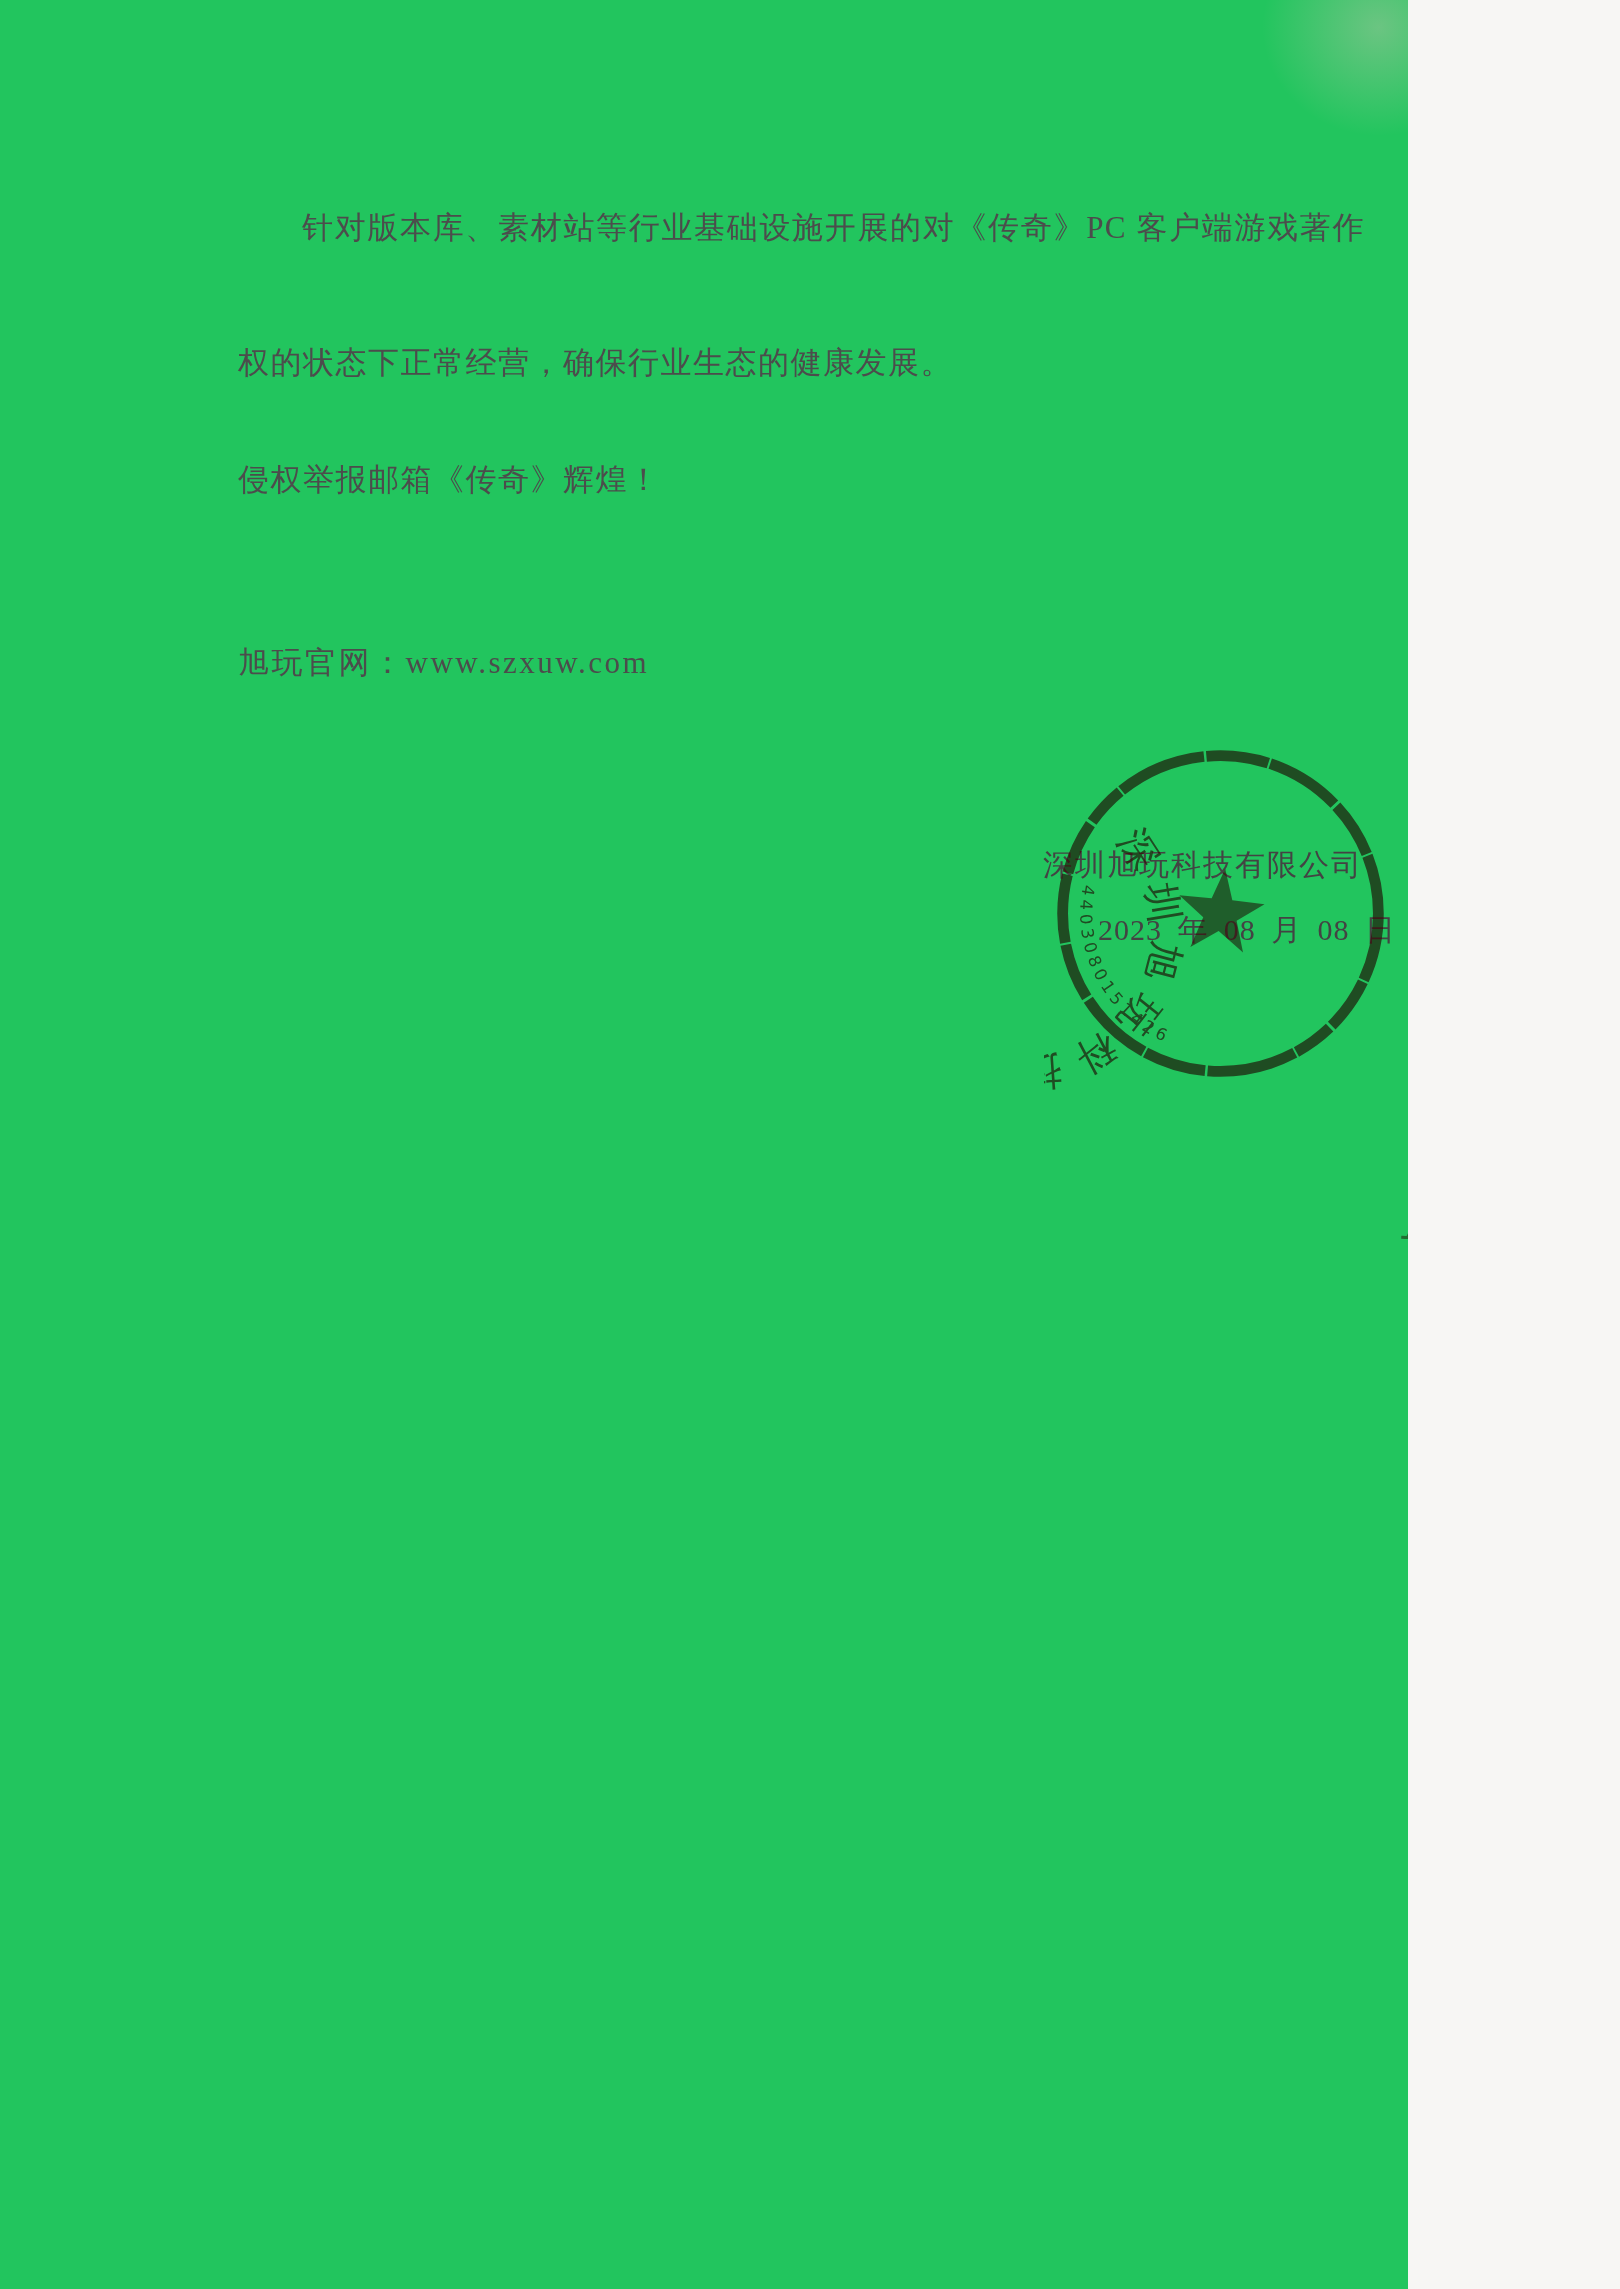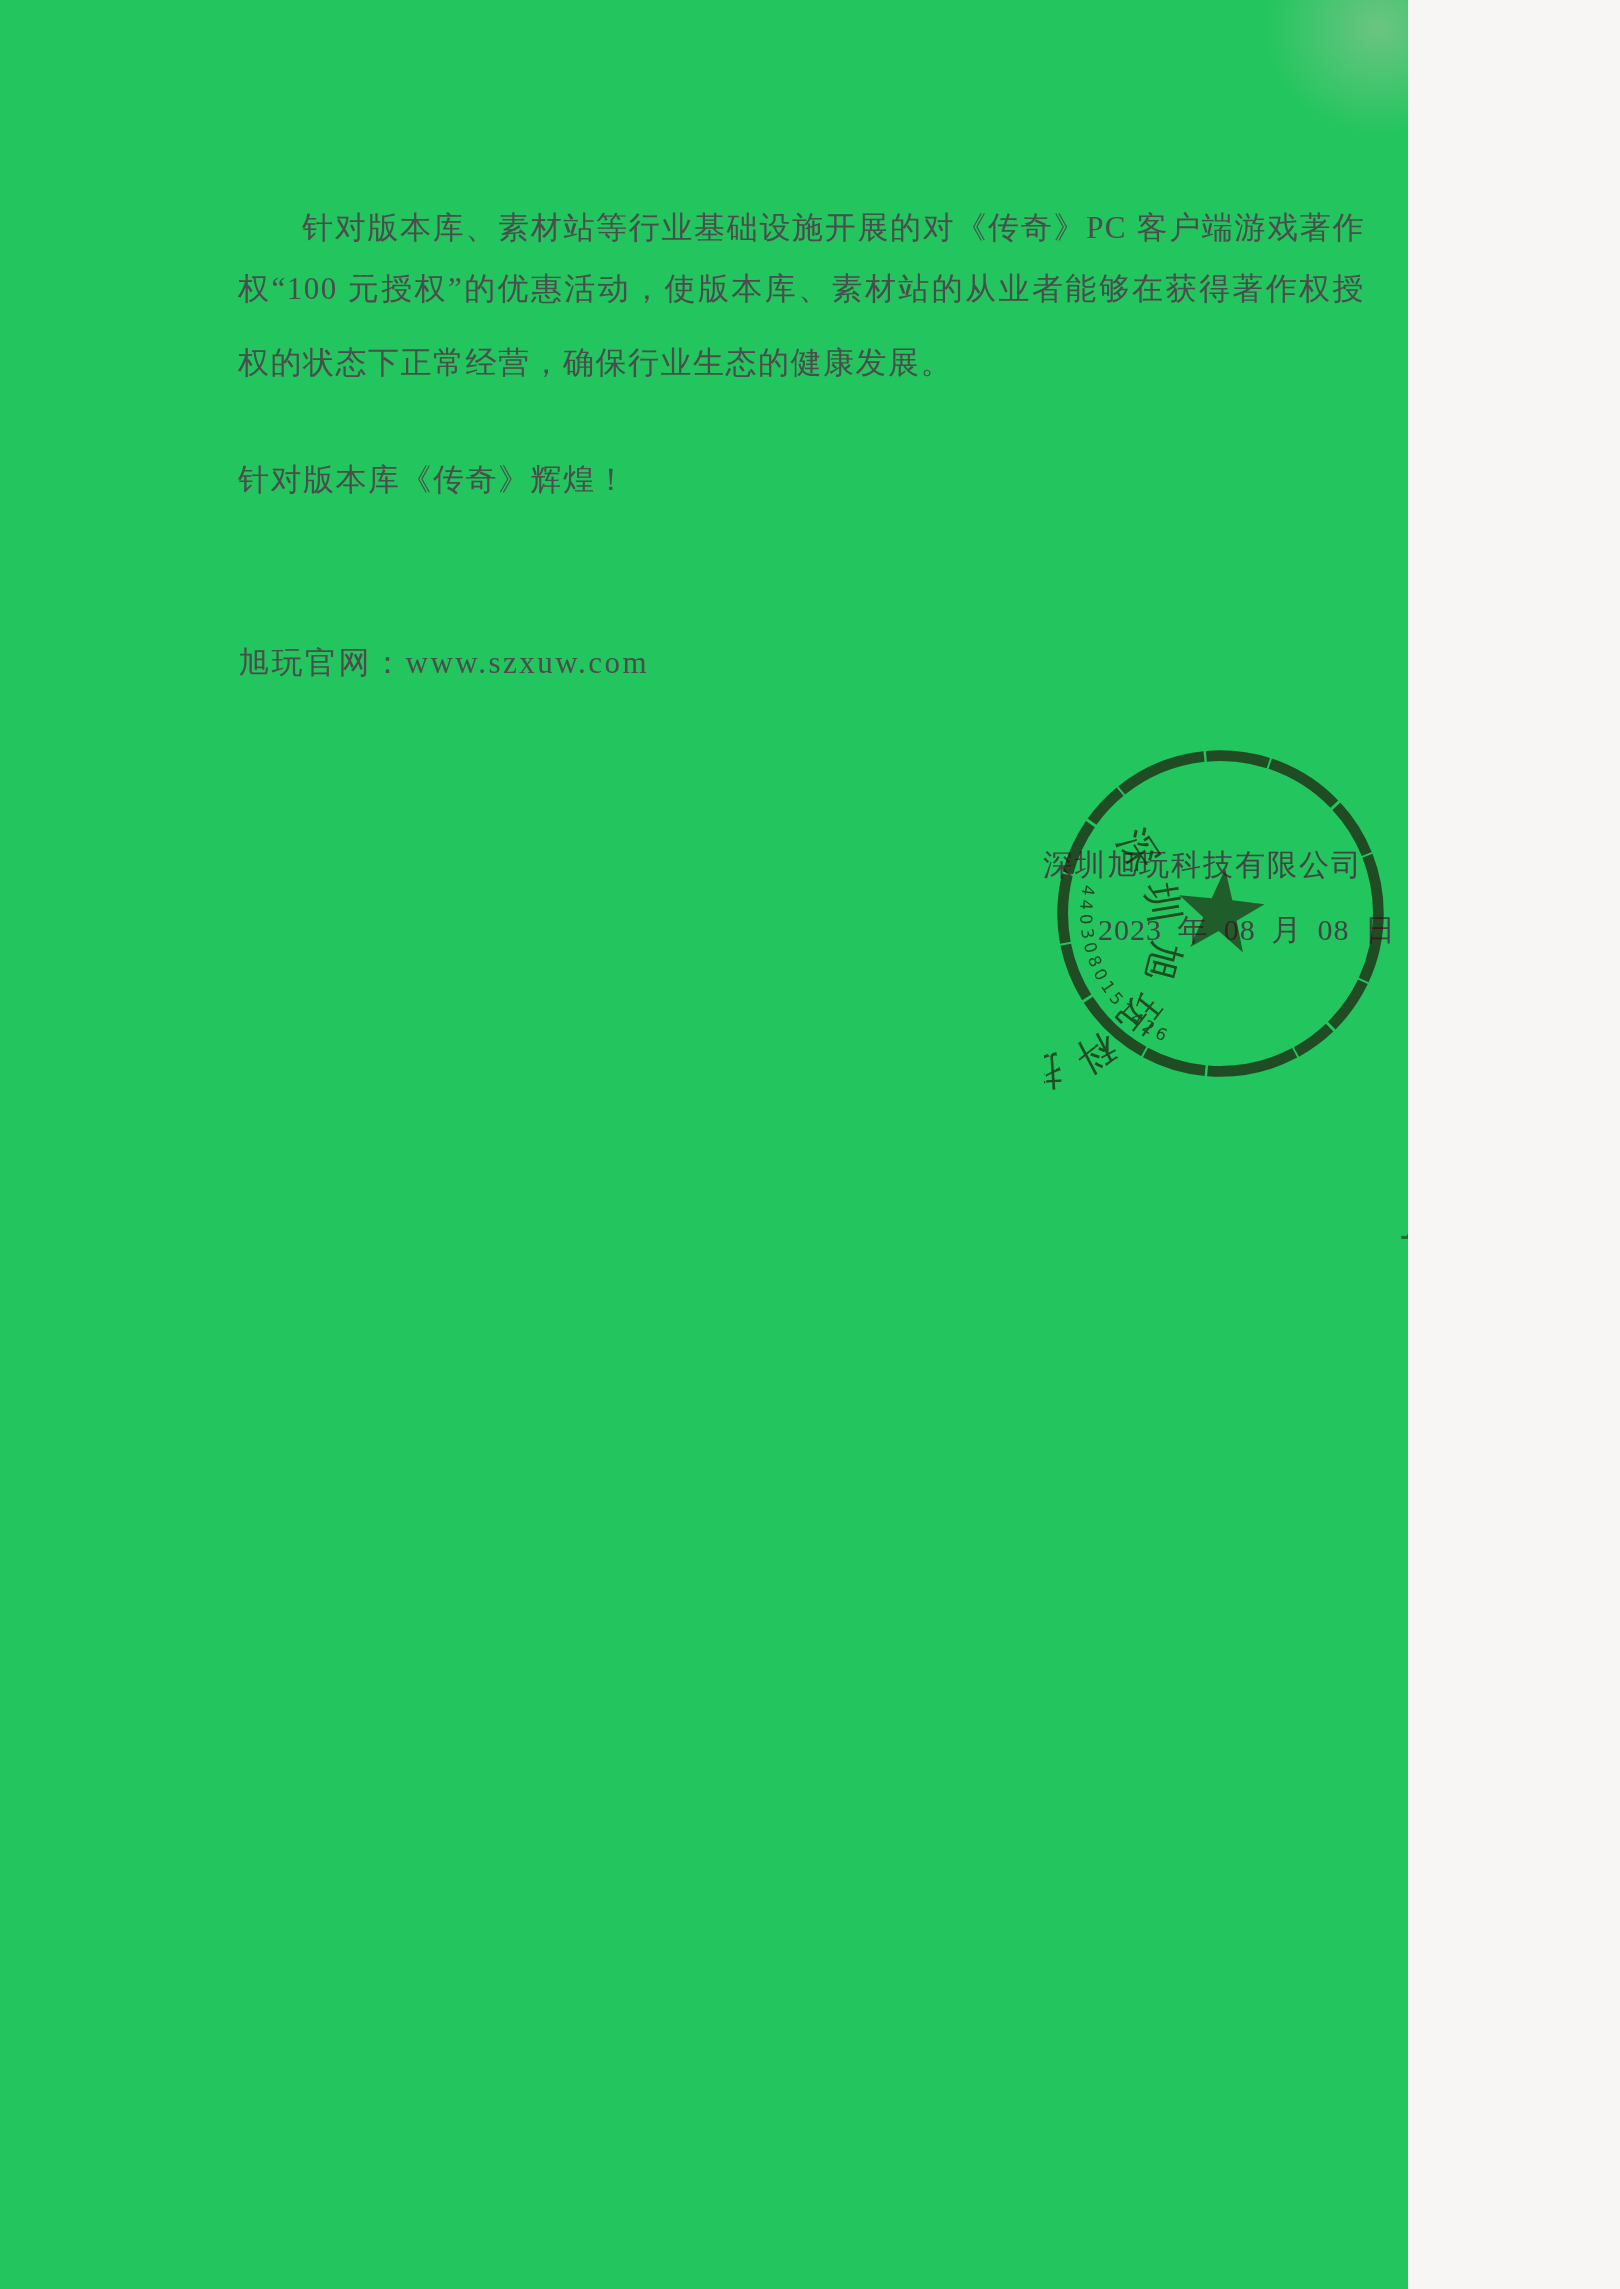--- a/index.html
+++ b/index.html
@@ -98,24 +98,23 @@
   }
 </style>
 </head>
 <body style="--seal-color: #e1514a; --partial-seal-color: #ee6f66;">
 
 <div class="page">
 
   <div class="smudge"></div>
 
   <div class="bodyline justify indent" style="top:211px">针对版本库、素材站等行业基础设施开展的对《传奇》PC 客户端游戏著作</div>
-  <div class="bodyline justify" style="top:272px">权“100 元授权”的优惠活动，使版本库、素材站的从业者能够在获得著作权授</div>
   <div class="bodyline" style="top:346px">权的状态下正常经营，确保行业生态的健康发展。</div>
 
-  <div class="bodyline" style="top:463px">针对版本库《传奇》辉煌！</div>
+  <div class="bodyline" style="top:463px">侵权举报邮箱《传奇》辉煌！</div>
 
   <div class="contactline" style="top:646px">旭玩官网：www.szxuw.com</div>
 
   <div class="sig-company">深圳旭玩科技有限公司</div>
   <div class="sig-date">2023 年 08 月 08 日</div>
 
   <svg class="seal-main" viewBox="0 0 360 360">
     <defs>
       <path id="ring-text-path" d="M 72.2 107.3 A 130 130 0 1 1 72.1 107.2" fill="none"></path>
       <path id="serial-path" d="M 40.1 150.3 A 143 143 0 0 0 155.2 320.8" fill="none"></path>

